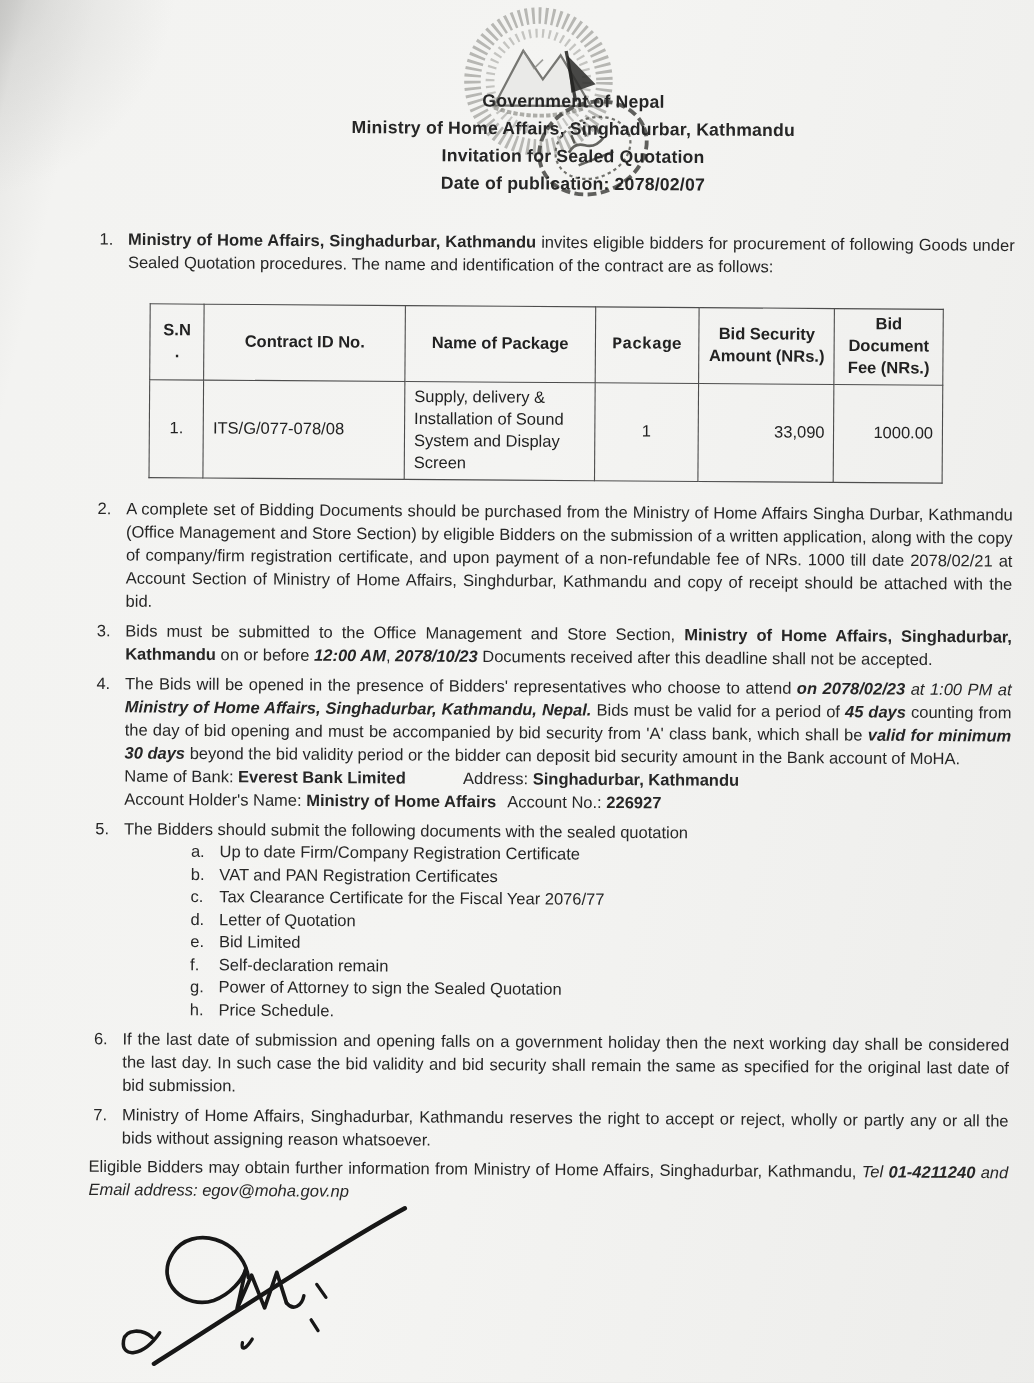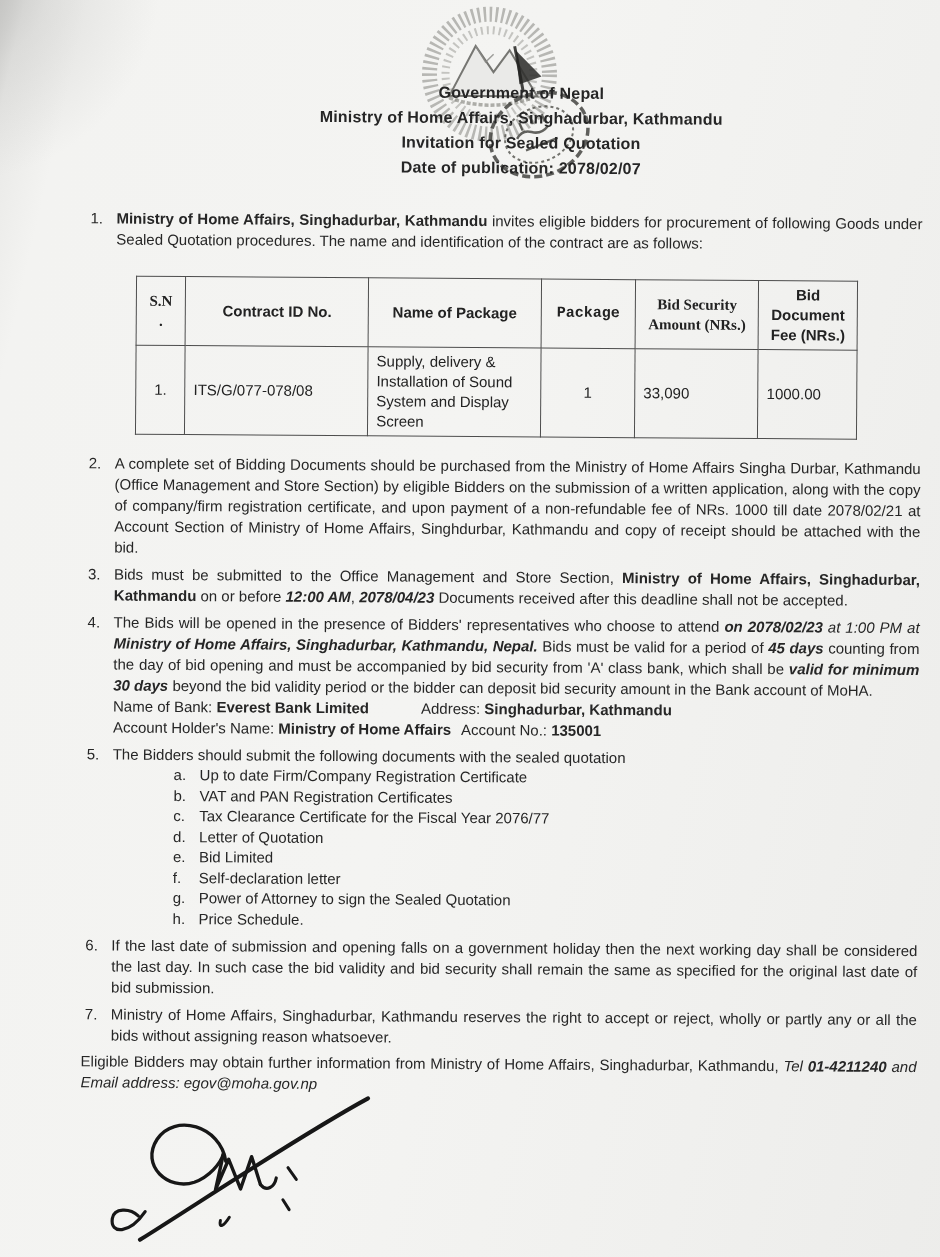--- a/index.html
+++ b/index.html
@@ -30,28 +30,28 @@
   .block.note{margin-top:5px;}
   .block.note .txt{text-align:justify;}
   .b{font-weight:700;}
   .i{font-style:italic;}
   .gap{display:inline-block;}
   table.quote{border-collapse:collapse;margin:26px 0 18px 50px;width:722px;table-layout:fixed;
               font-size:15px;color:#222;}
   table.quote th,table.quote td{border:1.4px solid #4d4d4d;padding:4px 8px;box-sizing:border-box;}
   table.quote th{font-weight:700;text-align:center;vertical-align:middle;height:60px;line-height:20px;}
   table.quote td{vertical-align:middle;height:82px;line-height:20px;}
-  th.c-sn{width:48px;white-space:pre-line;font-family:Liberation Serif, serif;}
+  th.c-sn{width:48px;white-space:pre-line;}
   th.c-id{width:178px;} th.c-name{width:168px;} th.c-pkg{width:92px;font-family:Liberation Mono, monospace;}
-  th.c-sec{width:120px;font-family:Liberation Serif, serif;} th.c-fee{width:96px;}
+  th.c-sec{width:120px;} th.c-fee{width:96px;}
   td.t-sn,td.t-pkg{text-align:center;}
   td.t-id{text-align:left;padding-left:14px;}
   td.t-name{text-align:left;}
-  td.t-sec{text-align:left;}
-  td.t-fee{padding-right:8px;}
+  td.t-sec{text-align:right;}
+  td.t-fee{text-align:right;padding-right:8px;}
   .signature{position:absolute;left:84px;top:1076px;width:370px;height:180px;z-index:2;}
 </style>
 </head>
 <body>
 
 <div class="sheet">
   <div class="tilt">
 
     <svg class="emblem" viewBox="0 0 220 185" aria-hidden="true">
       <g opacity="0.62">
@@ -115,31 +115,31 @@
         </tbody>
       </table>
 
       <div>
           <div class="block item">
             <span class="num">2.</span>
             <span class="txt"><span>A complete set of Bidding Documents should be purchased from the Ministry of Home Affairs Singha Durbar, Kathmandu (Office Management and Store Section) by eligible Bidders on the submission of a written application, along with the copy of company/firm registration certificate, and upon payment of a non-refundable fee of NRs. 1000 till date 2078/02/21 at Account Section of Ministry of Home Affairs, Singhdurbar, Kathmandu and copy of receipt should be attached with the bid.</span></span>
           </div>
           <div class="block item">
             <span class="num">3.</span>
-            <span class="txt"><span>Bids must be submitted to the Office Management and Store Section, </span><span class="b">Ministry of Home Affairs, Singhadurbar, Kathmandu</span><span> on or before </span><span class="b i">12:00 AM</span><span>, </span><span class="b i">2078/04/23</span><span> Documents received after this deadline shall not be accepted.</span></span>
+            <span class="txt"><span>Bids must be submitted to the Office Management and Store Section, </span><span class="b">Ministry of Home Affairs, Singhadurbar, Kathmandu</span><span> on or before </span><span class="b i">12:00 AM</span><span>, </span><span class="b i">2078/10/23</span><span> Documents received after this deadline shall not be accepted.</span></span>
           </div>
           <div class="block item">
             <span class="num">4.</span>
             <span class="txt"><span>The Bids will be opened in the presence of Bidders' representatives who choose to attend </span><span class="b i">on 2078/02/23</span><span class="i"> at 1:00 PM at </span><span class="b i">Ministry of Home Affairs, Singhadurbar, Kathmandu, Nepal.</span><span> Bids must be valid for a period of </span><span class="b i">45 days</span><span> counting from the day of bid opening and must be accompanied by bid security from 'A' class bank, which shall be </span><span class="b i">valid for minimum 30 days</span><span> beyond the bid validity period or the bidder can deposit bid security amount in the Bank account of MoHA.</span></span>
           </div>
           <div class="block cont">
             <span class="txt"><span>Name of Bank: </span><span class="b">Everest Bank Limited</span><span class="gap" style="width: 52px;"></span><span>Address: </span><span class="b">Singhadurbar, Kathmandu</span></span>
           </div>
           <div class="block cont">
-            <span class="txt"><span>Account Holder's Name: </span><span class="b">Ministry of Home Affairs</span><span class="gap" style="width: 10px;"></span><span>Account No.: </span><span class="b">135001</span></span>
+            <span class="txt"><span>Account Holder's Name: </span><span class="b">Ministry of Home Affairs</span><span class="gap" style="width: 10px;"></span><span>Account No.: </span><span class="b">226927</span></span>
           </div>
           <div class="block item">
             <span class="num">5.</span>
             <span class="txt"><span>The Bidders should submit the following documents with the sealed quotation</span></span>
           </div>
           <div class="block sub">
             <span class="num">a.</span>
             <span class="txt"><span>Up to date Firm/Company Registration Certificate</span></span>
           </div>
           <div class="block sub">
@@ -153,21 +153,21 @@
           <div class="block sub">
             <span class="num">d.</span>
             <span class="txt"><span>Letter of Quotation</span></span>
           </div>
           <div class="block sub">
             <span class="num">e.</span>
             <span class="txt"><span>Bid Limited</span></span>
           </div>
           <div class="block sub">
             <span class="num">f.</span>
-            <span class="txt"><span>Self-declaration letter</span></span>
+            <span class="txt"><span>Self-declaration remain</span></span>
           </div>
           <div class="block sub">
             <span class="num">g.</span>
             <span class="txt"><span>Power of Attorney to sign the Sealed Quotation</span></span>
           </div>
           <div class="block sub">
             <span class="num">h.</span>
             <span class="txt"><span>Price Schedule.</span></span>
           </div>
           <div class="block item">

